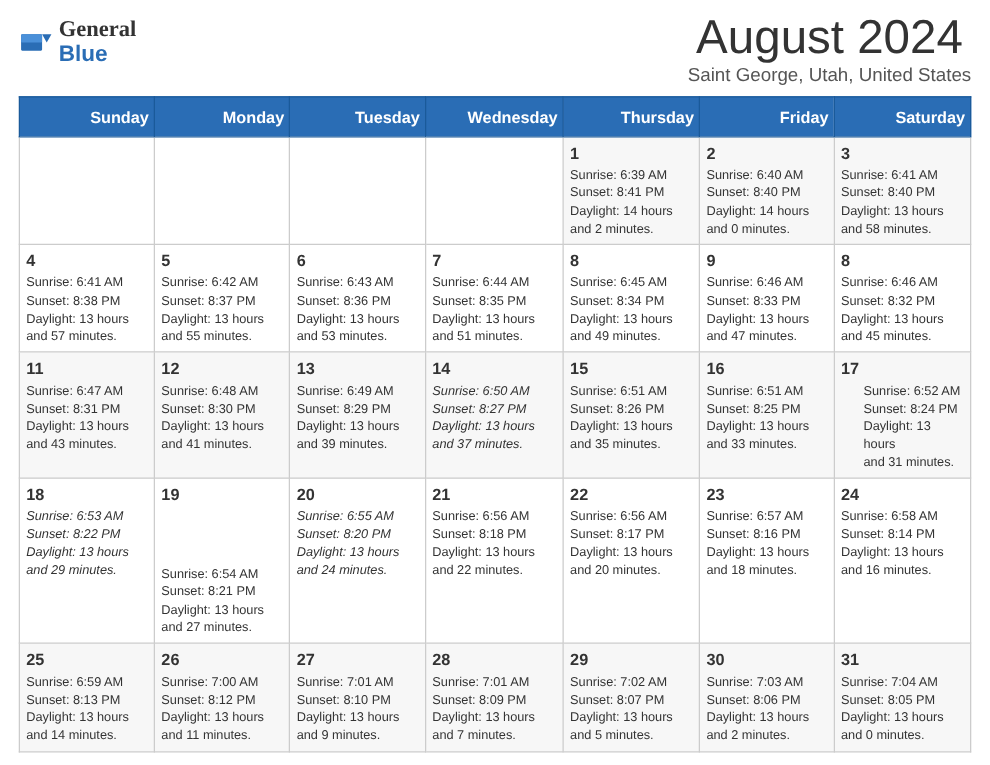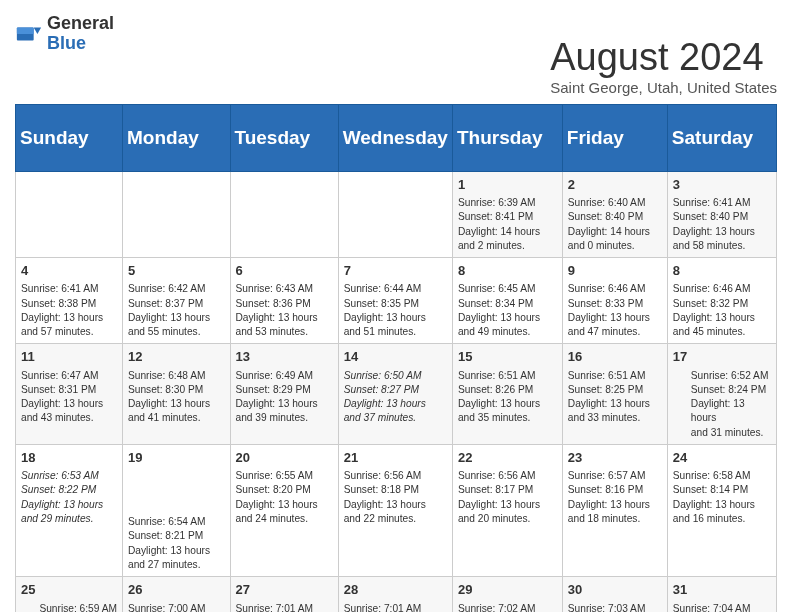--- a/index.html
+++ b/index.html
@@ -20,52 +20,51 @@
       display: flex;
       align-items: center;
       gap: 4px;
       padding-top: 4px;
     }
     .logo-text {
       font-size: 18px;
       font-weight: bold;
       line-height: 1.1;
     }
-    .logo-general { color: #333; }
+    .logo-general { color: #333; font-family: Liberation Serif, serif; }
     .logo-blue { color: #2a6db5; }
     .logo-icon {
       width: 28px;
       height: 28px;
     }
     .title-area {
-      text-align: left;
-      margin-top: 27px;
+      text-align: center;
     }
     .month-title {
       font-size: 38px;
       font-weight: normal;
       color: #333;
       line-height: 1.1;
     }
     .subtitle {
       font-size: 15px;
       color: #555;
     }
     .calendar {
       width: 100%;
       border-collapse: collapse;
       border: 1px solid #ccc;
     }
     .calendar th {
       background: #2a6db5;
       color: #fff;
-      font-size: 19px;
+      font-size: 13px;
       font-weight: bold;
-      padding: 22px 4px;
-      text-align: left;
+      padding: 8px 4px;
+      text-align: right;
       border: 1px solid #1a5a9a;
     }
     .calendar td {
       vertical-align: top;
       border: 1px solid #ccc;
       padding: 4px 5px;
       width: 113px;
       min-height: 80px;
       background: #fff;
       font-size: 10.5px;
@@ -280,21 +279,21 @@
         </td>
         <td>
           <span class="day-number">19</span>
           <div class="day-info" style="white-space: pre-line; margin-top: 48px;">Sunrise: 6:54 AM
 Sunset: 8:21 PM
 Daylight: 13 hours
 and 27 minutes.</div>
         </td>
         <td>
           <span class="day-number">20</span>
-          <div class="day-info" style="white-space: pre-line;">Sunrise: 6:55 AM
+          <div class="day-info" style="white-space: pre-line; font-style: italic;">Sunrise: 6:55 AM
 Sunset: 8:20 PM
 Daylight: 13 hours
 and 24 minutes.</div>
         </td>
         <td>
           <span class="day-number">21</span>
           <div class="day-info" style="white-space: pre-line;">Sunrise: 6:56 AM
 Sunset: 8:18 PM
 Daylight: 13 hours
 and 22 minutes.</div>
@@ -317,21 +316,21 @@
           <span class="day-number">24</span>
           <div class="day-info" style="white-space: pre-line;">Sunrise: 6:58 AM
 Sunset: 8:14 PM
 Daylight: 13 hours
 and 16 minutes.</div>
         </td>
       </tr>
       <tr>
         <td>
           <span class="day-number">25</span>
-          <div class="day-info" style="white-space: pre-line; text-align: right;">Sunrise: 6:59 AM
+          <div class="day-info" style="white-space: pre-line;">Sunrise: 6:59 AM
 Sunset: 8:13 PM
 Daylight: 13 hours
 and 14 minutes.</div>
         </td>
         <td>
           <span class="day-number">26</span>
           <div class="day-info" style="white-space: pre-line;">Sunrise: 7:00 AM
 Sunset: 8:12 PM
 Daylight: 13 hours
 and 11 minutes.</div>

